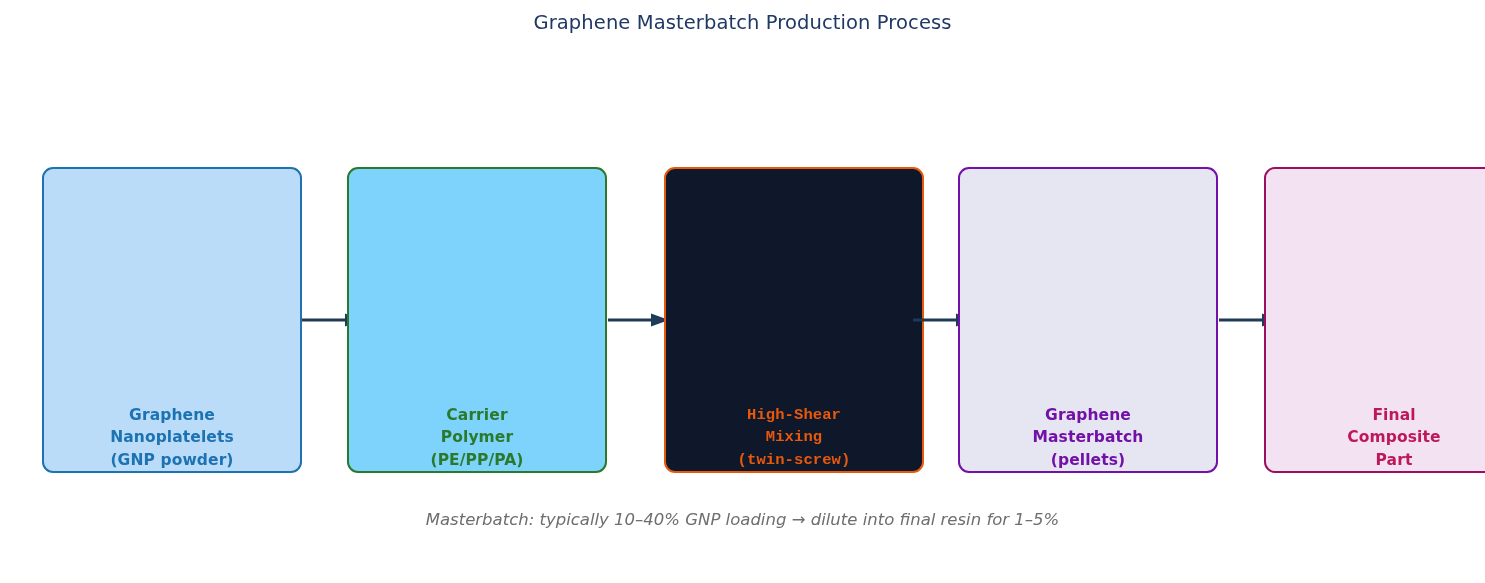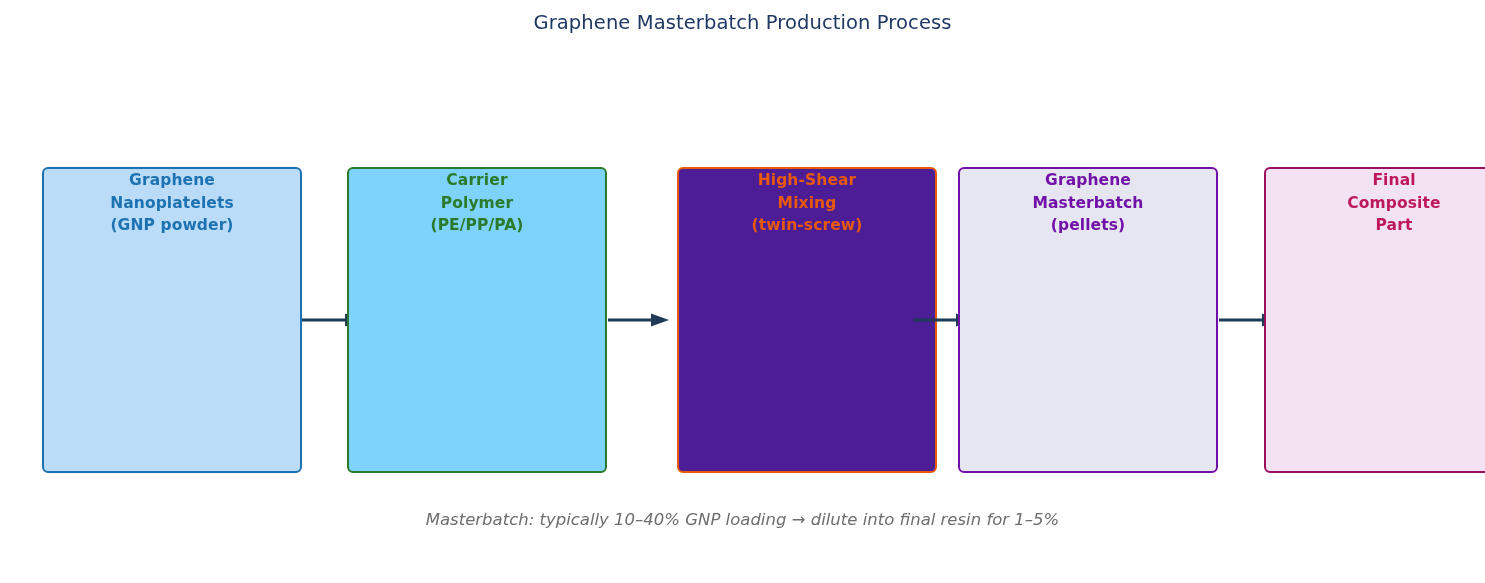--- a/index.html
+++ b/index.html
@@ -42,26 +42,26 @@
     left: 42px;
     height: 312px;
     width: 1460px;
   }
 
   .stage-box {
     position: absolute;
     top: 0;
     width: 260px;
     height: 306px;
-    border-radius: 6px;
+    border-radius: 11px;
     border-style: solid;
     border-width: 2.6px;
     box-sizing: border-box;
     display: flex;
-    align-items: flex-start;
+    align-items: flex-end;
     justify-content: center;
   }
 
   .stage-label {
     text-align: center;
     font-size: 15.5px;
     font-weight: bold;
     line-height: 22.5px;
     white-space: pre-line;
     letter-spacing: 0.1px;
@@ -119,21 +119,21 @@
 (PE/PP/PA)</div>
     </div>
 
     <div class="flow-arrow" style="left: 564px;">
       <svg width="65" height="16" viewBox="0 0 65 16">
         <line x1="2" y1="8" x2="48" y2="8" stroke-width="3.2" class="arrow-line" stroke="#1f3b57"></line>
         <polygon points="45,1.5 63,8 45,14.5" class="arrow-head" fill="#1f3b57"></polygon>
       </svg>
     </div>
 
-    <div class="stage-box" style="left: 635px; background: #4c1d95; border-color: rgb(232, 89, 12);">
+    <div class="stage-box" style="left: 622px; background: #0f172a; border-color: rgb(232, 89, 12); font-family: Liberation Mono, monospace;">
       <div class="stage-label" style="color: rgb(232, 89, 12);">High-Shear
 Mixing
 (twin-screw)</div>
     </div>
 
     <div class="flow-arrow" style="left: 869px;">
       <svg width="65" height="16" viewBox="0 0 65 16">
         <line x1="2" y1="8" x2="48" y2="8" stroke-width="3.2" class="arrow-line" stroke="#1f3b57"></line>
         <polygon points="45,1.5 63,8 45,14.5" class="arrow-head" fill="#1f3b57"></polygon>
       </svg>

